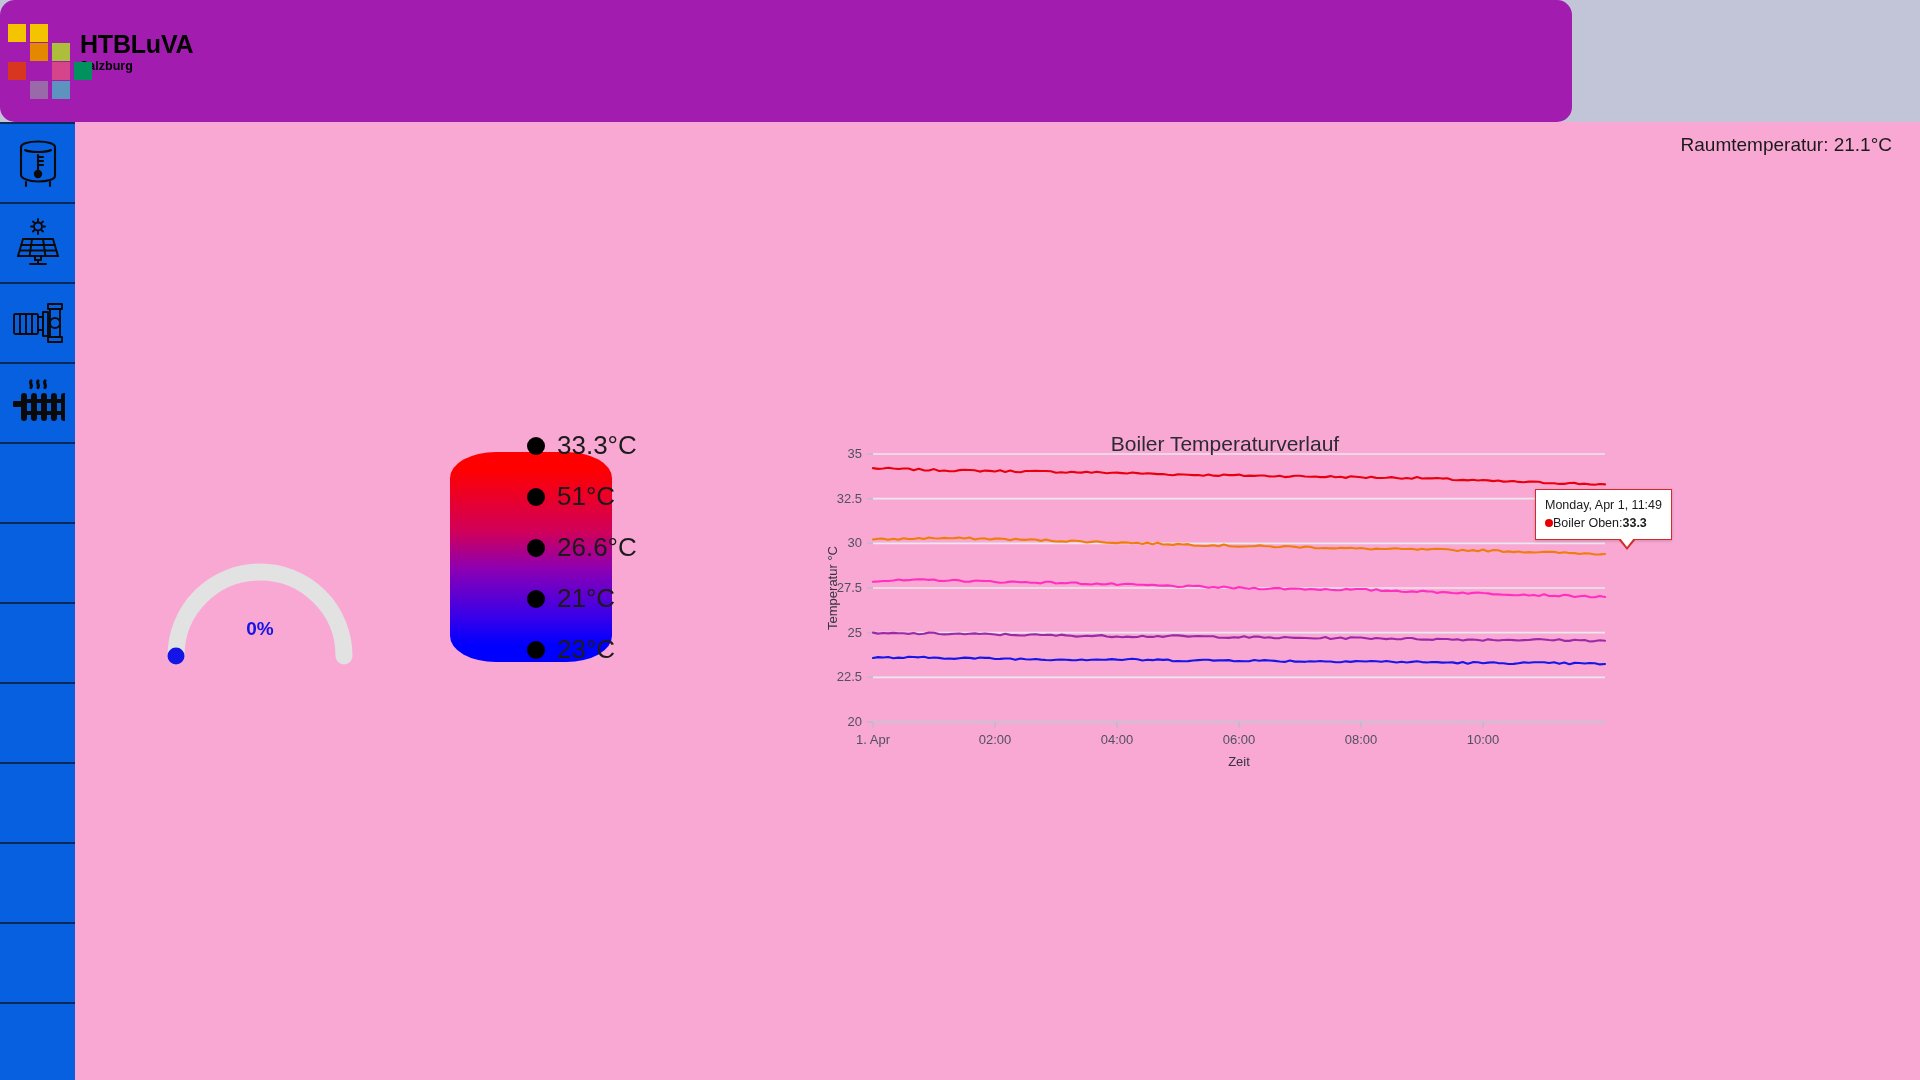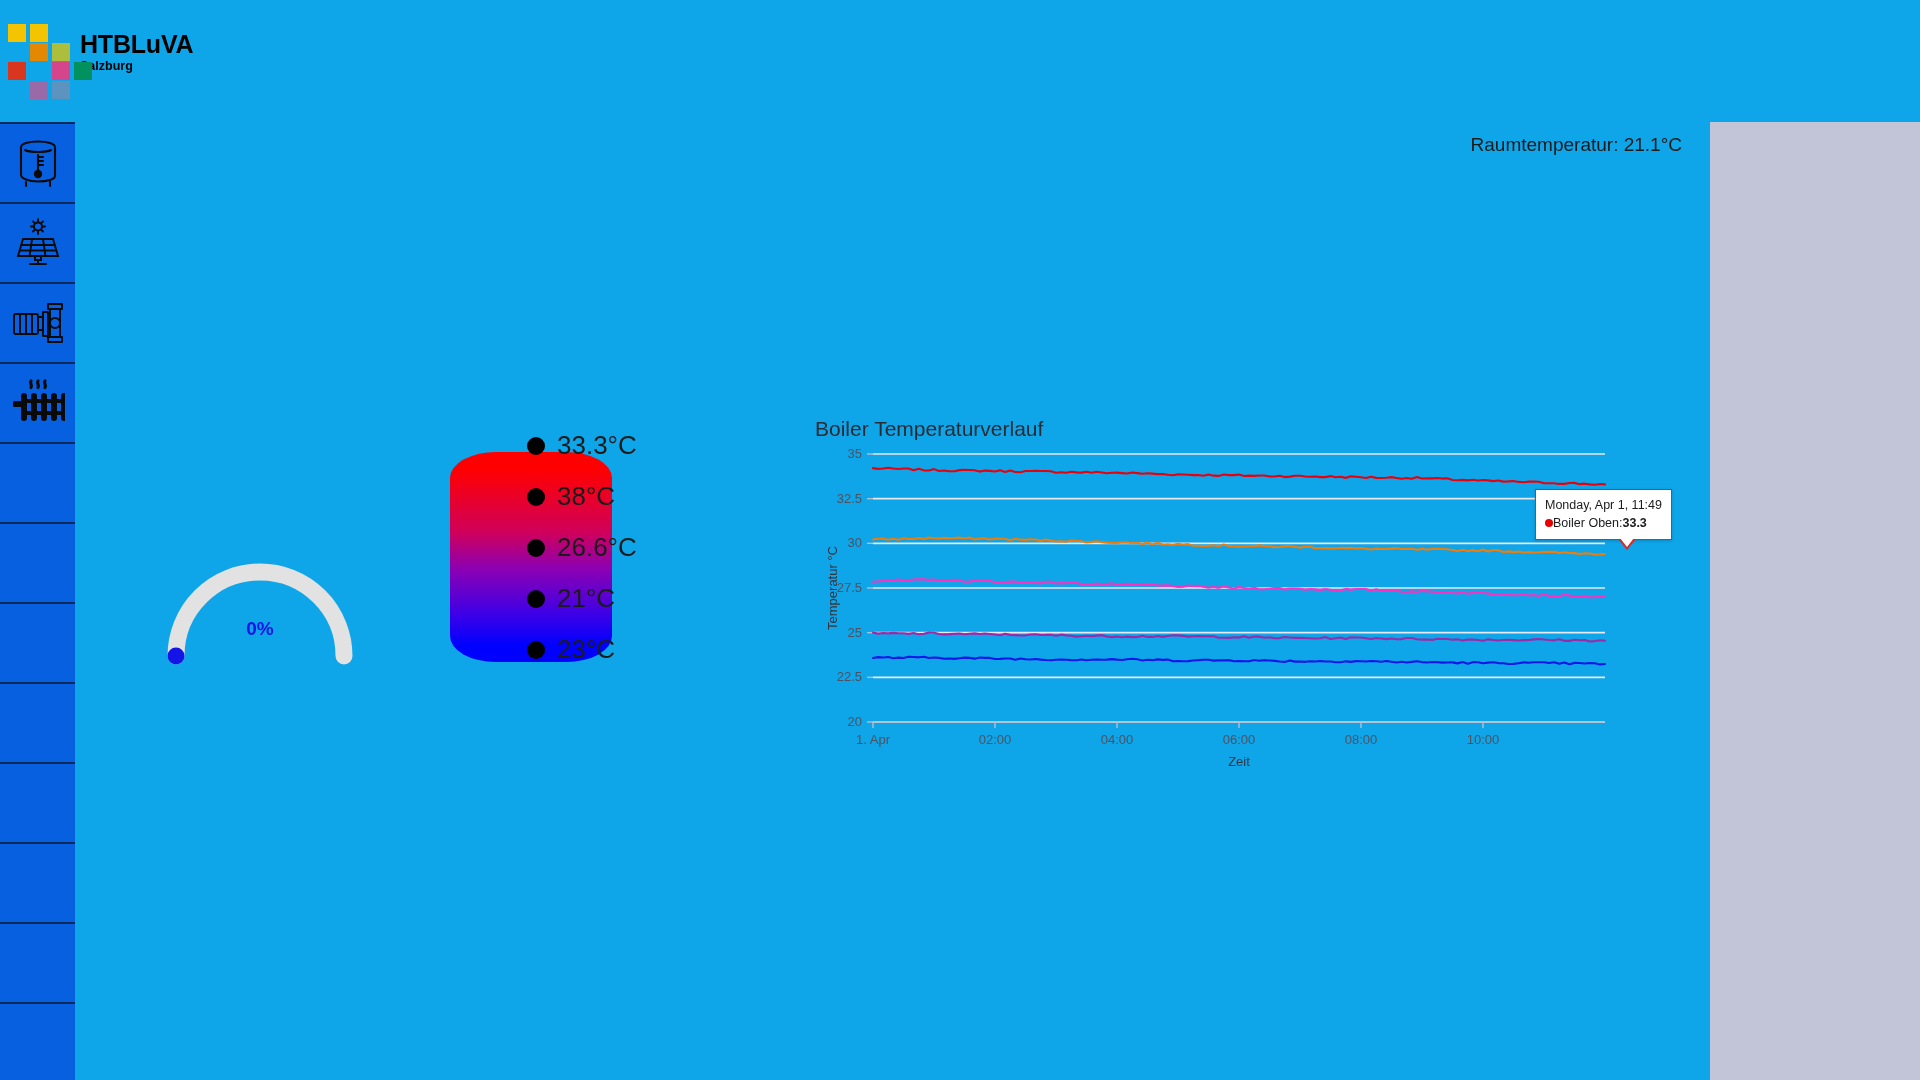--- a/index.html
+++ b/index.html
@@ -7,22 +7,23 @@
     width: 1920px; height: 1080px;
     font-family: "Liberation Sans", sans-serif;
     background: #c2c5d8;
     overflow: hidden;
   }
   #app { position: relative; width: 1920px; height: 1080px; }
 
   
   #header {
     position: absolute; top: 0; left: 0;
-    width: 1920px; height: 122px;
-    background: #0ea5e9;
+    width: 1572px; height: 122px;
+    background: #a21caf;
+    border-radius: 15px;
   }
   #logo-block {
     position: absolute; left: 8px; top: 24px;
     display: flex; align-items: center;
   }
   #logo-grid {
     position: relative; width: 62px; height: 56px;
   }
   .logo-sq { position: absolute; width: 18px; height: 18px; }
   #logo-text { margin-left: 10px; }
@@ -51,22 +52,22 @@
     position: relative;
     height: 80px; width: 75px;
     border-bottom: 2px solid #0a2a5e;
     display: flex; align-items: center; justify-content: center;
   }
   .side-item svg { display: block; }
 
   
   #main {
     position: absolute; left: 75px; top: 122px;
-    width: 1635px; height: 958px;
-    background: #0ea5e9;
+    width: 1845px; height: 958px;
+    background: #f9a8d4;
   }
   #room-temp {
     position: absolute; right: 28px; top: 12px;
     font-size: 19px; color: #1b1b1b;
   }
 
   
   #gauge { position: absolute; left: 85px; top: 430px; width: 200px; height: 120px; }
   #gauge svg { display: block; }
   #gauge-value {
@@ -88,22 +89,22 @@
     width: 18px; height: 18px; border-radius: 50%;
     background: #000; flex: none;
   }
   .sensor-label {
     margin-left: 12px; font-size: 26px; color: #1b1b1b; white-space: nowrap;
   }
 
   
   #chart { position: absolute; left: 740px; top: 200px; width: 820px; height: 500px; }
   #chart-title {
-    position: absolute; left: 0; top: 95px; width: 820px;
-    text-align: left; font-size: 21px; color: #2b2b33; font-weight: 400;
+    position: absolute; left: 0; top: 110px; width: 820px;
+    text-align: center; font-size: 21px; color: #2b2b33; font-weight: 400;
   }
   #chart svg { display: block; }
   .tick-text { font-size: 13px; fill: #4f5160; font-family: "Liberation Sans", sans-serif; }
   .axis-title { font-size: 13px; fill: #33343d; font-family: "Liberation Sans", sans-serif; }
 
   
   #tooltip {
     position: absolute; left: 1460px; top: 367px;
     background: #fff; border: 1.6px solid #d12b2b;
     border-radius: 0; padding: 6px 9px 7px 9px;
@@ -243,21 +244,21 @@
     </div>
 
     <div id="tank-wrap">
       <div id="tank" style="background: linear-gradient(rgb(255, 0, 0) 0%, rgb(255, 0, 0) 8%, rgb(208, 0, 90) 38%, rgb(139, 0, 180) 56%, rgb(58, 0, 232) 78%, rgb(0, 0, 255) 92%, rgb(0, 0, 255) 100%);"></div>
       <div class="sensor" style="left:152px; top:98px;">
         <span class="sensor-dot"></span>
         <span class="sensor-label">33.3°C</span>
       </div>
       <div class="sensor" style="left:152px; top:149px;">
         <span class="sensor-dot"></span>
-        <span class="sensor-label">38°C</span>
+        <span class="sensor-label">51°C</span>
       </div>
       <div class="sensor" style="left:152px; top:200px;">
         <span class="sensor-dot"></span>
         <span class="sensor-label">26.6°C</span>
       </div>
       <div class="sensor" style="left:152px; top:251px;">
         <span class="sensor-dot"></span>
         <span class="sensor-label">21°C</span>
       </div>
       <div class="sensor" style="left:152px; top:302px;">

